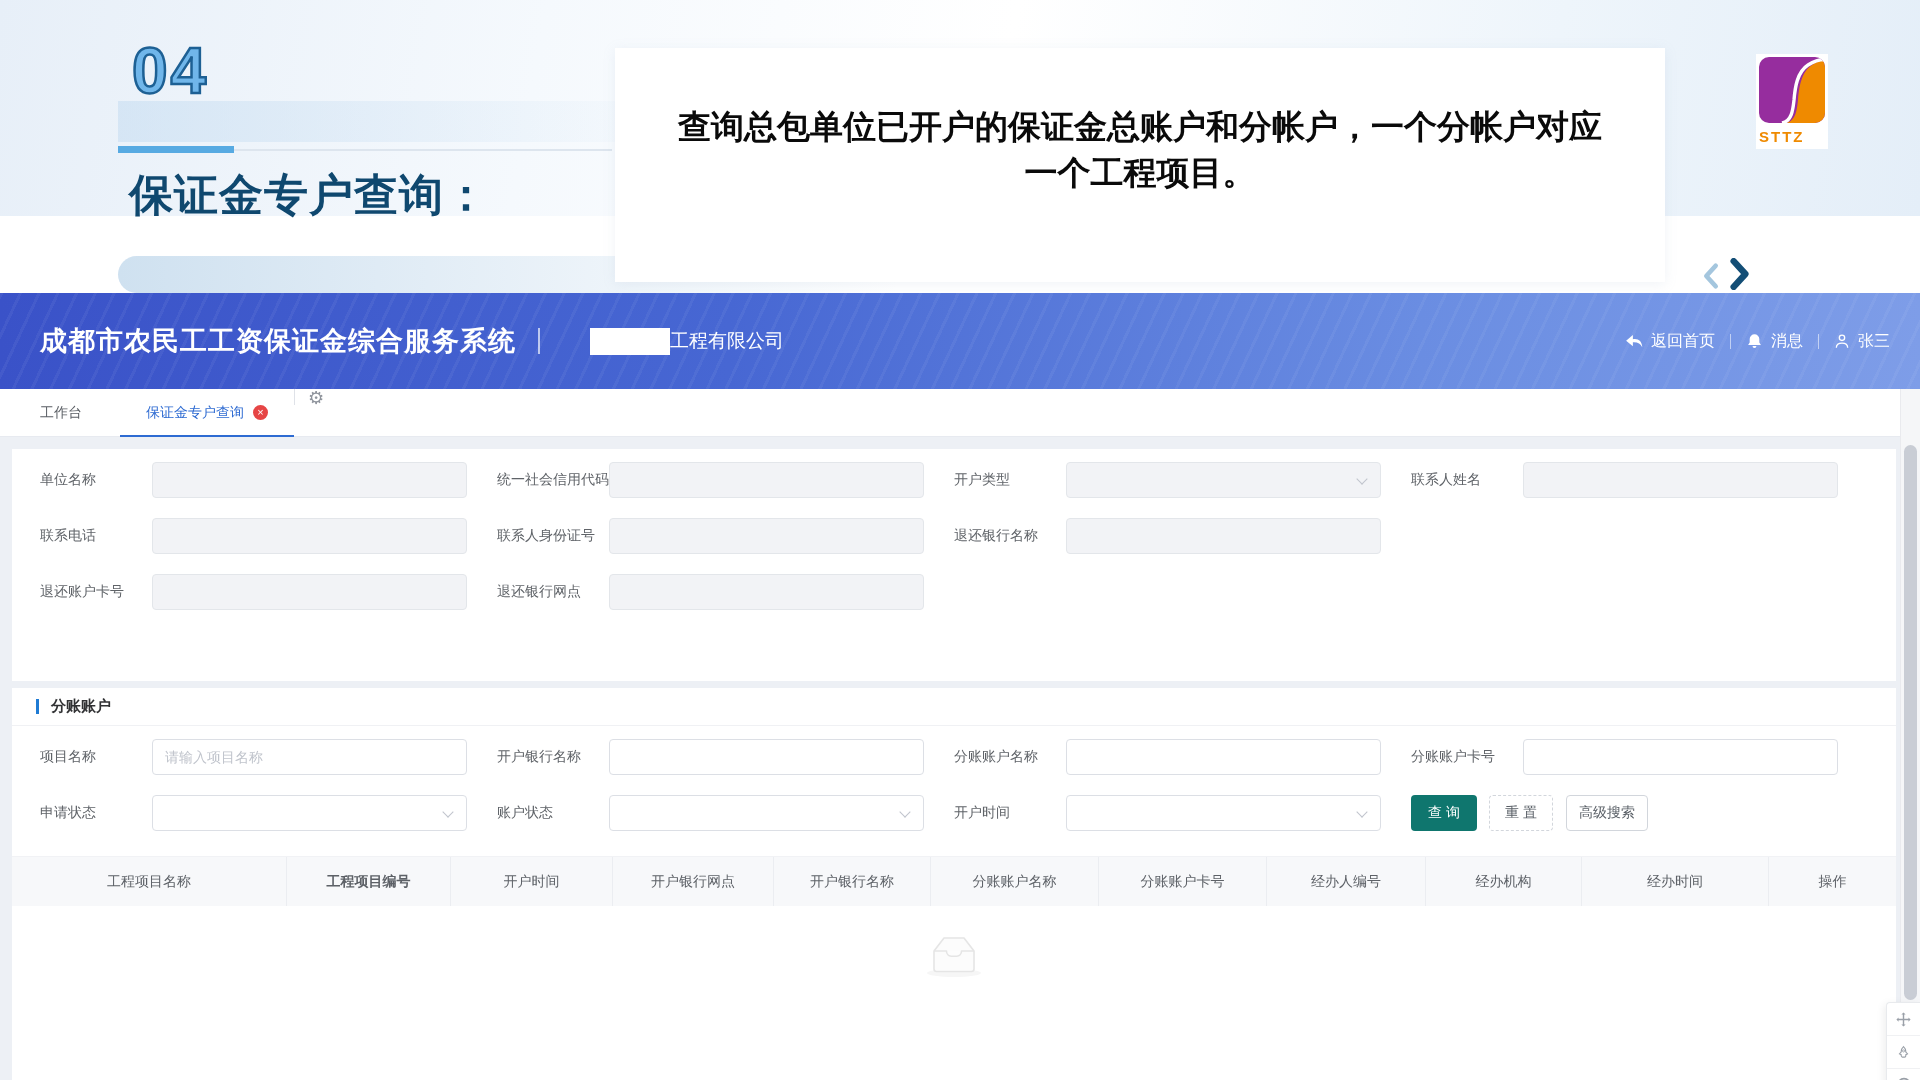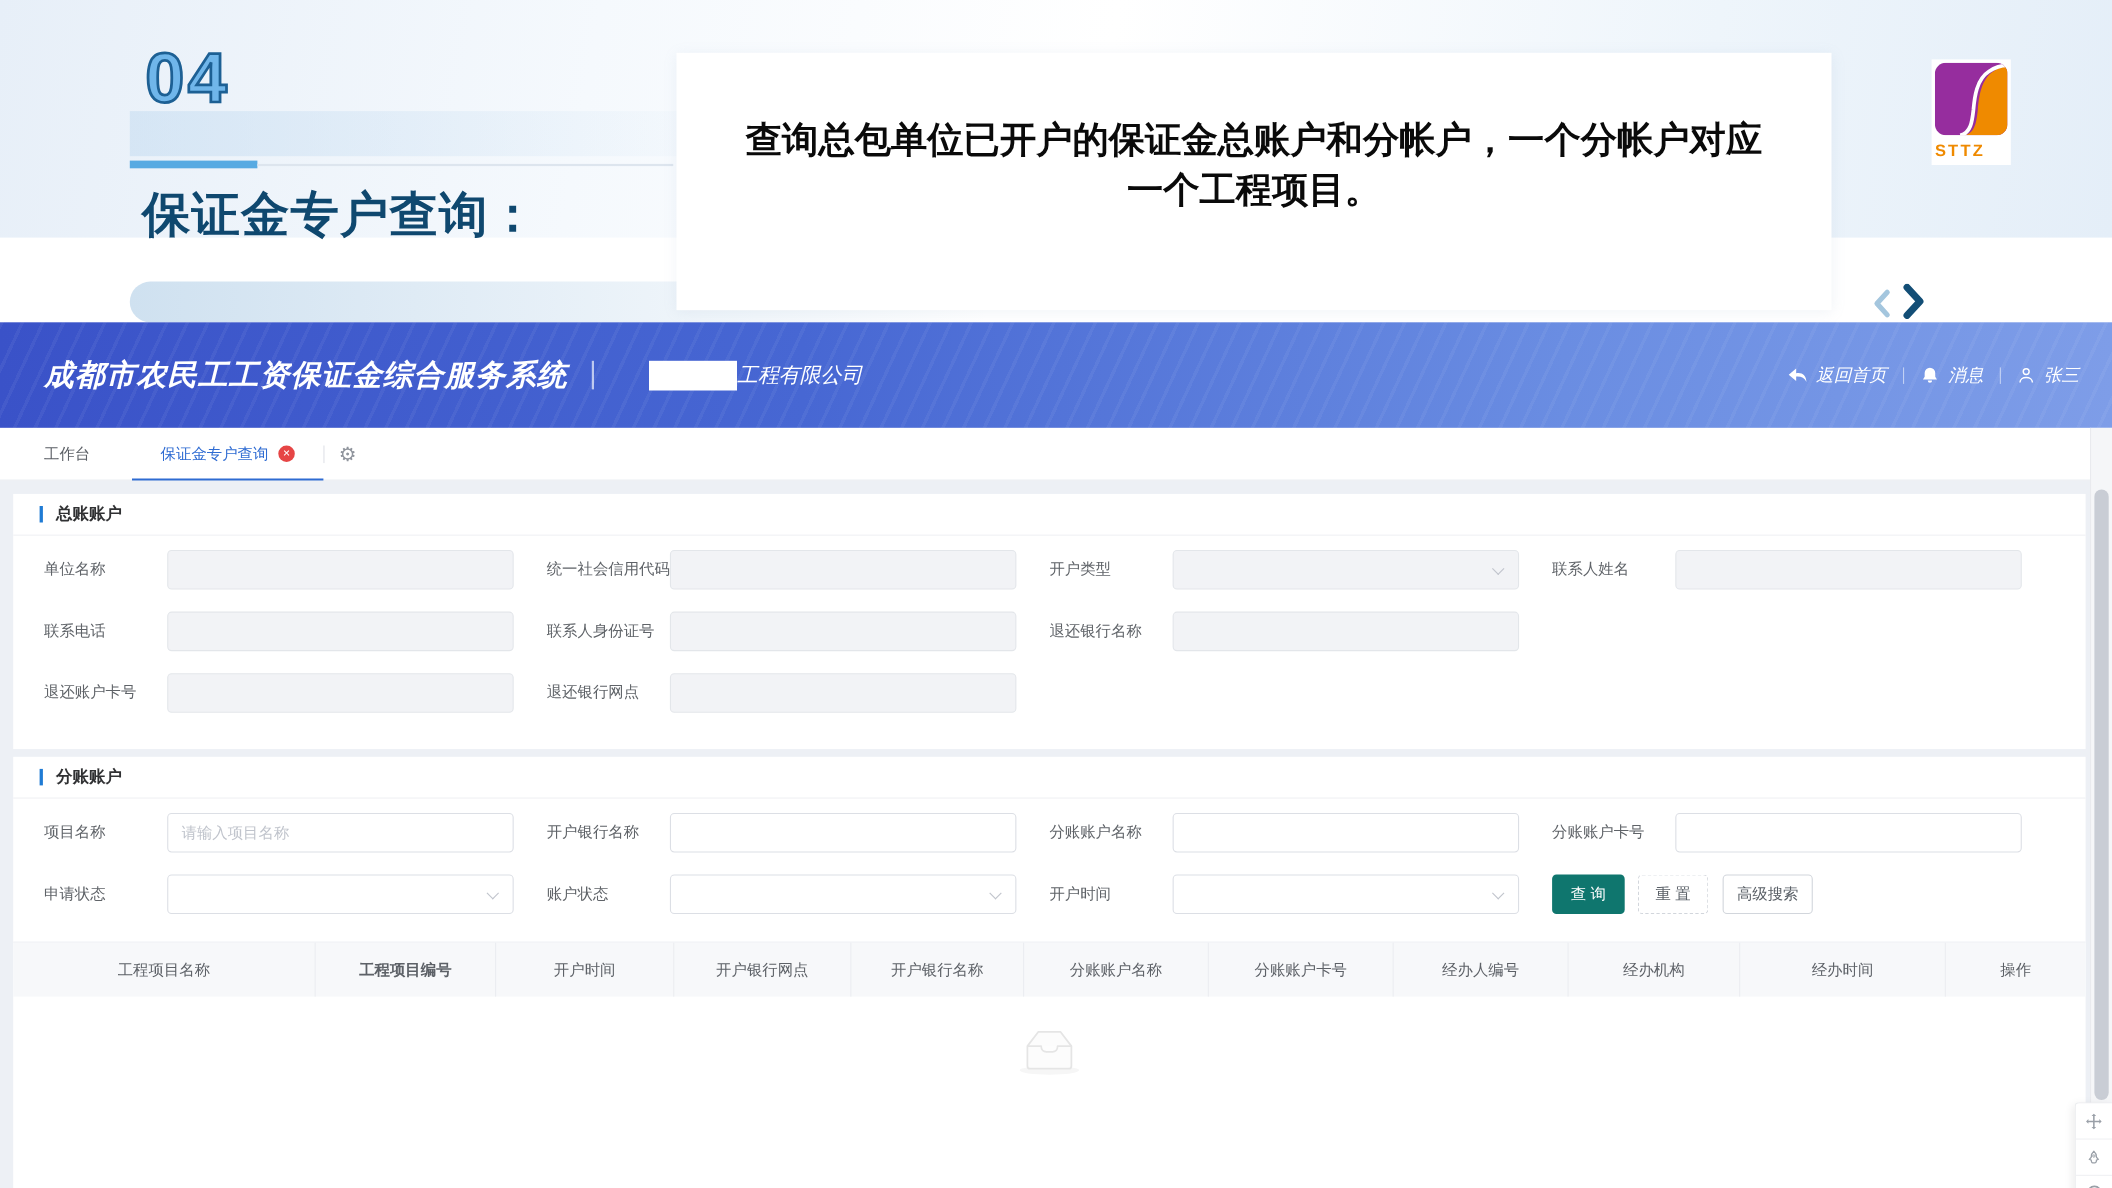--- a/index.html
+++ b/index.html
@@ -25,35 +25,35 @@
     justify-content:center; align-items:center; padding-bottom:30px; }
   .desc-line { font-size:33px; font-weight:bold; color:#0a0a0a; line-height:46px; text-align:center; }
   .brand { position:absolute; left:1756px; top:54px; width:72px; background:#fff;
     padding:3px 3px 4px; text-align:left; }
   .brand-text { font-size:15px; font-weight:bold; color:#ef8a00; letter-spacing:2px; margin-top:1px; }
   .slide-nav { position:absolute; left:1700px; top:258px; display:flex; align-items:flex-end; gap:5px; }
   .slide-nav svg { display:block; cursor:pointer; }
 
   
   .navbar { position:absolute; left:0; top:293px; width:1920px; height:96px; display:flex; align-items:center;
-    background:linear-gradient(90deg,#3a52c8 0%,#4767d3 38%,#6a8de2 74%,#7e9de8 100%);font-style:italic; }
+    background:linear-gradient(90deg,#3a52c8 0%,#4767d3 38%,#6a8de2 74%,#7e9de8 100%); }
   .navbar::after { content:""; position:absolute; inset:0; pointer-events:none;
     background:repeating-linear-gradient(115deg,rgba(255,255,255,.05) 0 3px,transparent 3px 17px); }
   .nav-title { margin-left:40px; font-size:27px; font-weight:bold; color:#fff; letter-spacing:1px; white-space:nowrap; }
   .nav-divider { width:2px; height:26px; background:rgba(255,255,255,.65); margin-left:22px; flex-shrink:0; }
   .redaction { width:80px; height:27px; background:#fff; margin-left:50px; flex-shrink:0; }
   .nav-company { font-size:19px; color:#fff; white-space:nowrap; }
   .nav-right { margin-left:auto; margin-right:30px; display:flex; align-items:center; gap:15px;
     color:#fff; font-size:16px; position:relative; z-index:1; }
   .nav-item { display:flex; align-items:center; gap:8px; cursor:pointer; white-space:nowrap; }
   .nav-sep { width:1px; height:15px; background:rgba(255,255,255,.55); }
 
   
   .tabbar { position:absolute; left:0; top:389px; width:1920px; height:48px; background:#fff;
-    border-bottom:1px solid #e7eaf0; display:flex; align-items:center; }
+    border-bottom:1px solid #e7eaf0; display:flex; align-items:flex-start; }
   .tab { position:relative; height:100%; display:flex; align-items:center; font-size:14px;
     color:#5c6066; cursor:pointer; }
   .tab-work { margin-left:40px; }
   .tab-active { margin-left:64px; color:#2e6bd2; gap:9px; }
   .tab-active::after { content:""; position:absolute; left:-26px; right:-26px; bottom:-1px;
     height:2px; background:#2e6bd2; }
   .badge { width:15px; height:15px; border-radius:50%; background:#e64545; color:#fff;
     font-size:11px; line-height:14px; text-align:center; cursor:pointer; }
   .tab-sep { width:1px; height:16px; background:#dfe2e8; margin-left:26px; }
   .gear { margin-left:13px; font-size:18px; color:#8f949c; cursor:pointer; line-height:1; }
@@ -189,24 +189,20 @@
       <span>保证金专户查询</span>
       <span class="badge">×</span>
     </div>
     <div class="tab-sep"></div>
     <div class="gear">⚙</div>
   </div>
 
   <div class="content">
 
     <div class="card" id="card-master">
-      <div class="sec-head">
-        <span class="sec-bar"></span>
-        <span class="sec-title">总账账户</span>
-      </div>
       <div class="form">
           <div class="form-row">
             <div class="field">
               <label class="field-label">单位名称</label>
               <input class="input" type="text" disabled="" style="">
             </div>
             <div class="field">
               <label class="field-label">统一社会信用代码</label>
               <input class="input" type="text" disabled="" style="">
             </div>

